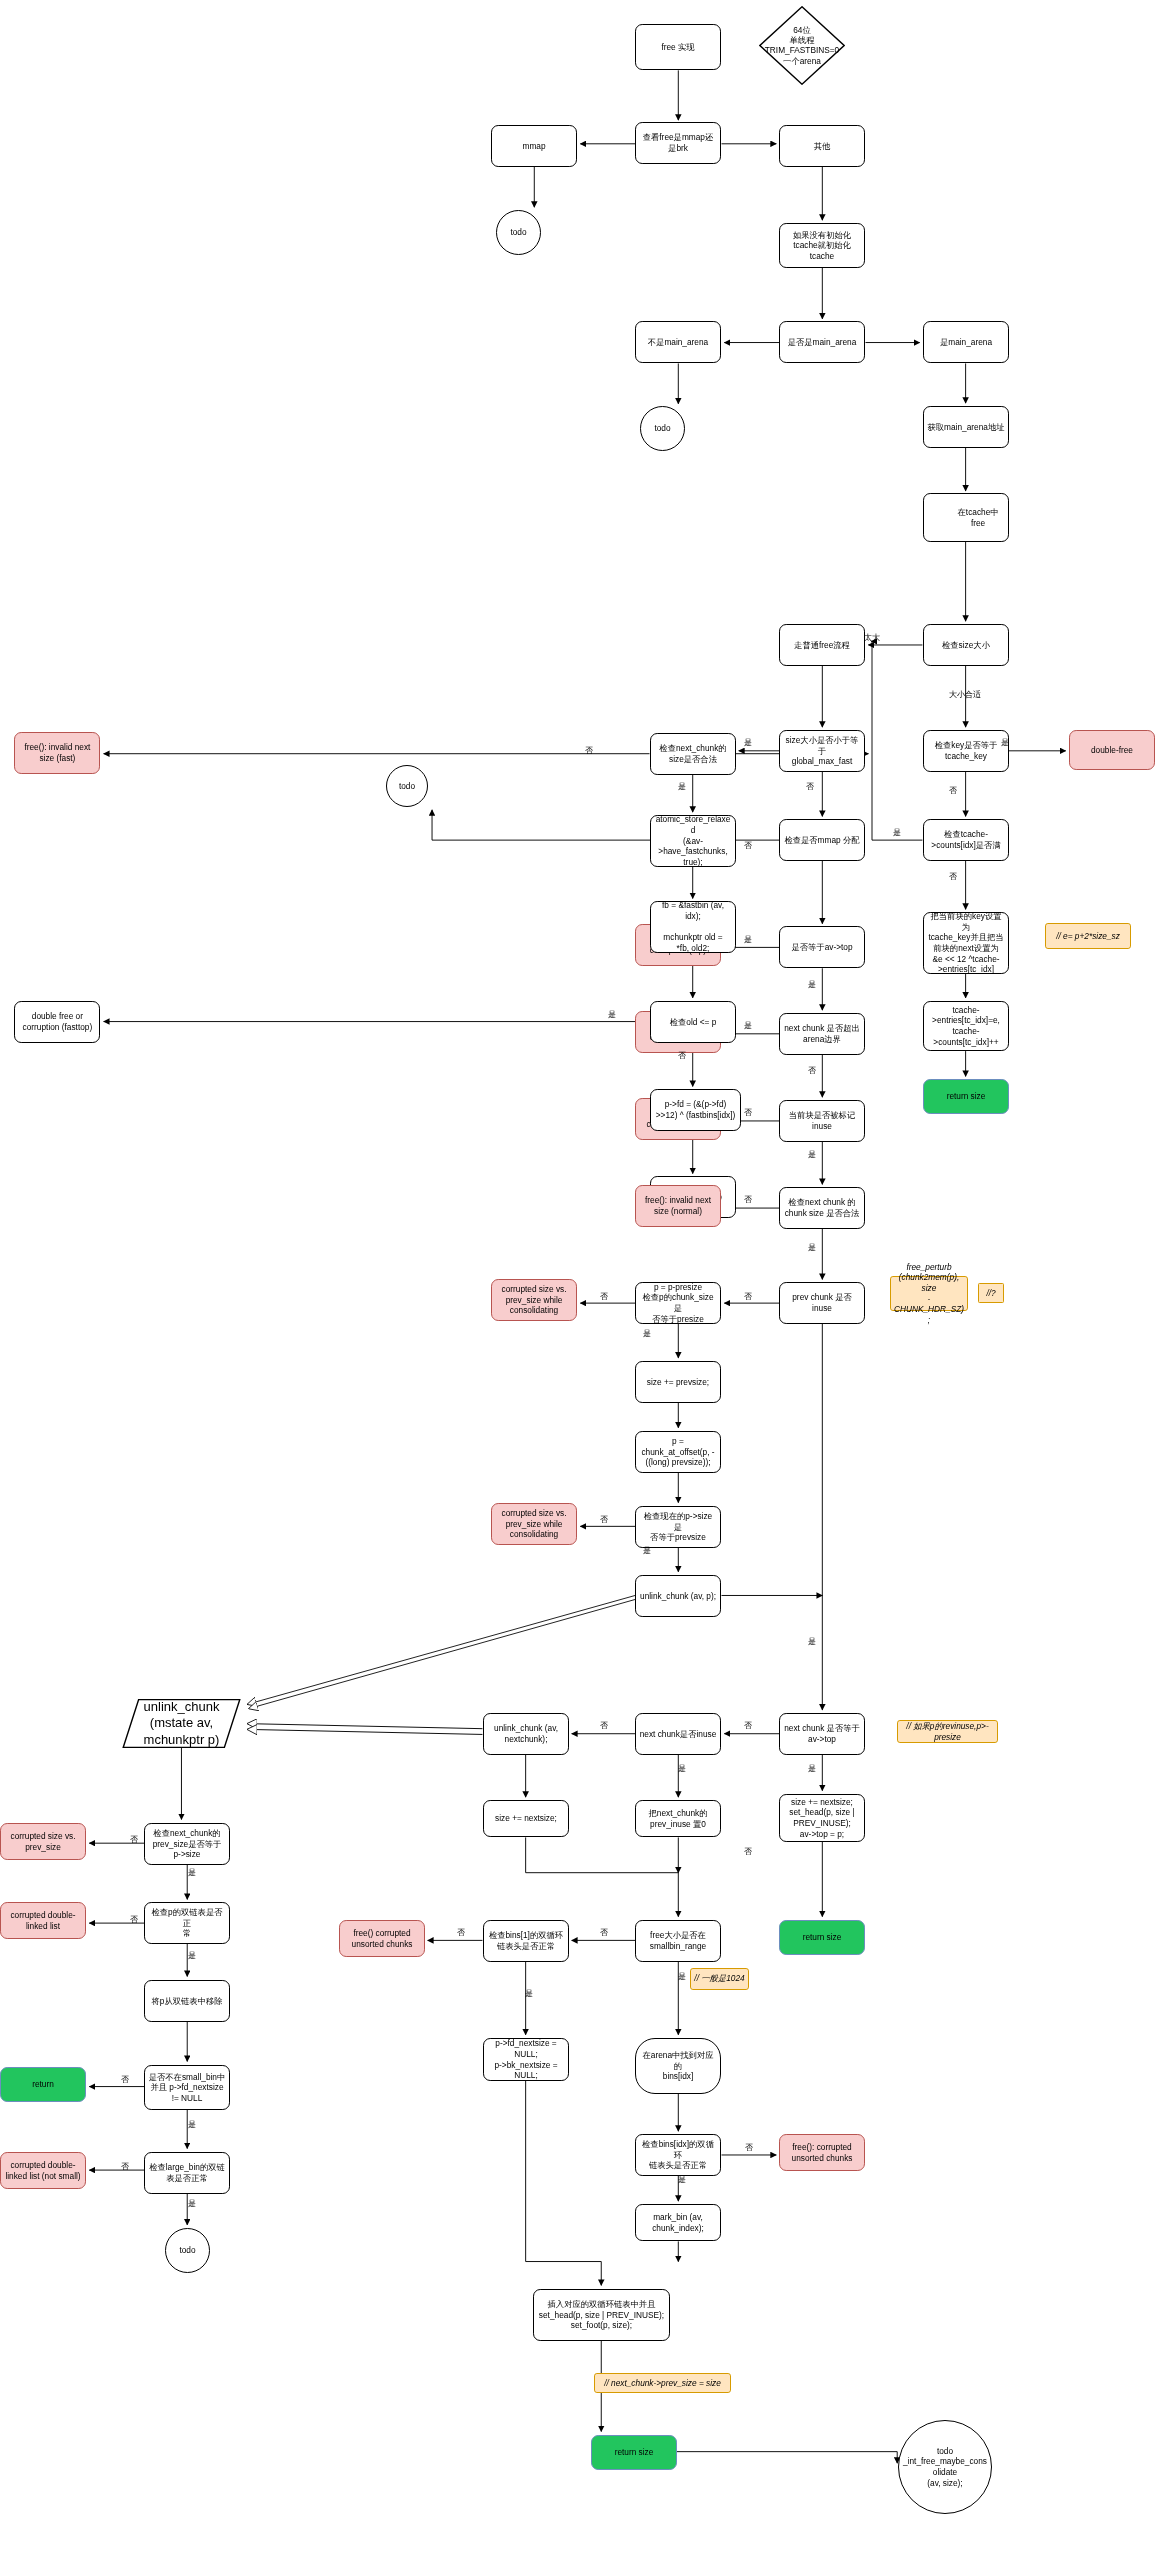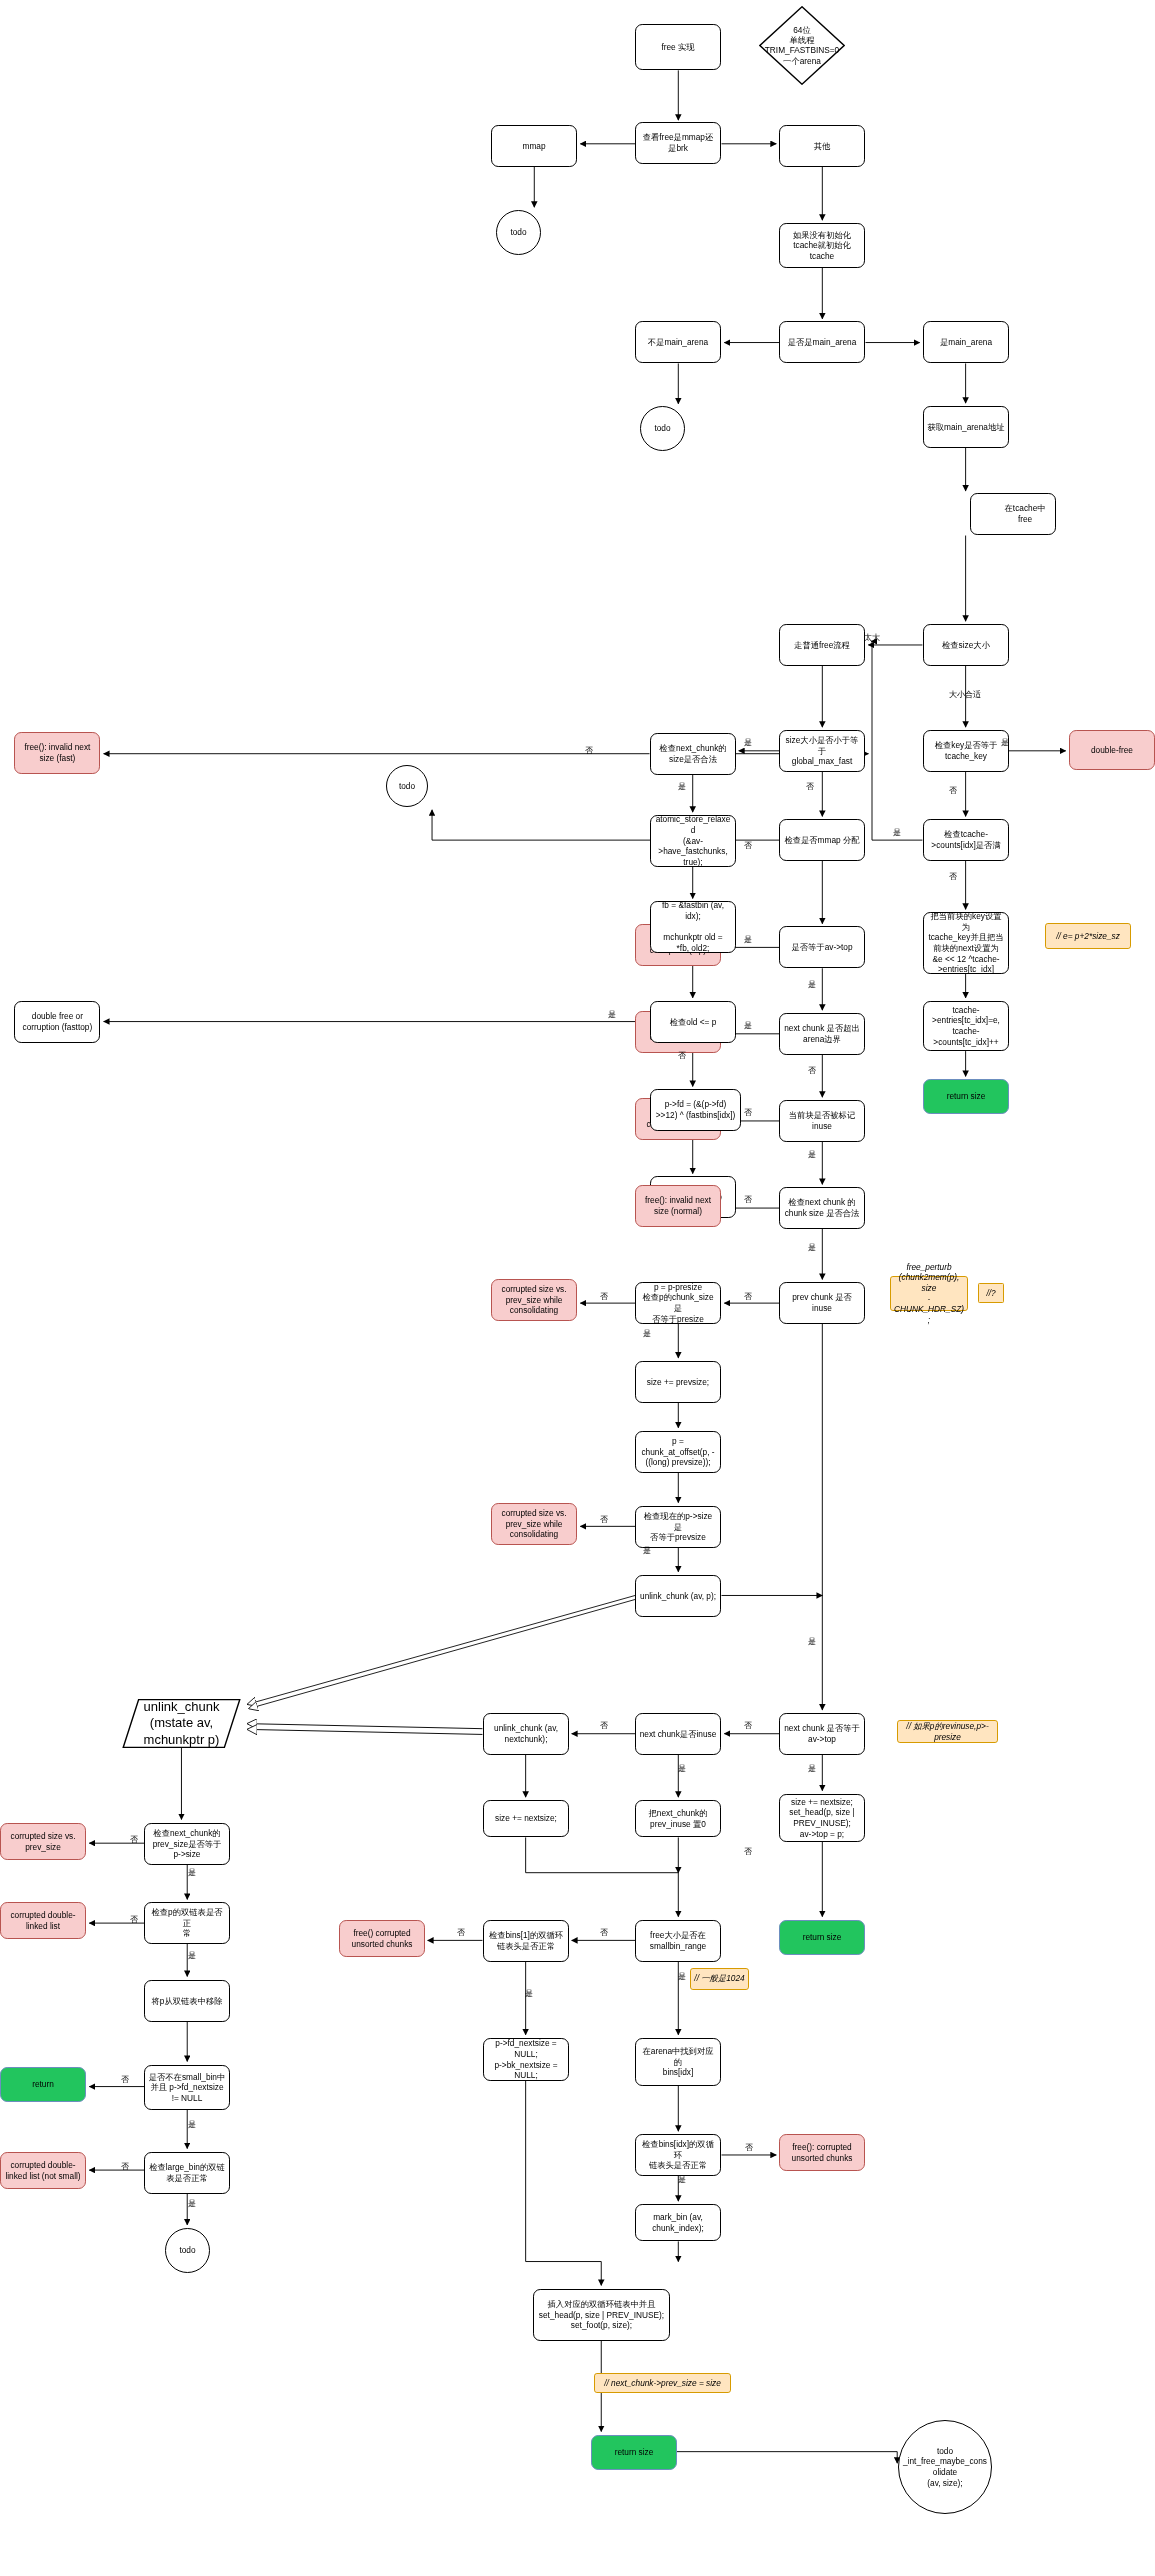--- a/index.html
+++ b/index.html
@@ -221,21 +221,21 @@
       <div class="node" style="left: 779px; top: 125px; width: 86px; height: 42px;">其他</div>
       <div class="node circle" style="left: 496px; top: 210px; width: 45px; height: 45px;">todo</div>
       <div class="node" style="left: 779px; top: 223px; width: 86px; height: 45px;">如果没有初始化
 tcache就初始化
 tcache</div>
       <div class="node" style="left: 779px; top: 321px; width: 86px; height: 42px;">是否是main_arena</div>
       <div class="node" style="left: 635px; top: 321px; width: 86px; height: 42px;">不是main_arena</div>
       <div class="node" style="left: 923px; top: 321px; width: 86px; height: 42px;">是main_arena</div>
       <div class="node circle" style="left: 640px; top: 406px; width: 45px; height: 45px;">todo</div>
       <div class="node" style="left: 923px; top: 406px; width: 86px; height: 42px;">获取main_arena地址</div>
-      <div class="node" style="left: 970px; top: 493px; width: 86px; height: 42px; padding-left: 27px;">在tcache中free</div>
+      <div class="node" style="left: 923px; top: 493px; width: 86px; height: 49px; padding-left: 27px;">在tcache中free</div>
       <div class="node" style="left: 923px; top: 624px; width: 86px; height: 42px;">检查size大小</div>
       <div class="node" style="left: 779px; top: 624px; width: 86px; height: 42px;">走普通free流程</div>
       <div class="node" style="left: 923px; top: 730px; width: 86px; height: 42px;">检查key是否等于
 tcache_key</div>
       <div class="node err" style="left: 1069px; top: 730px; width: 86px; height: 40px;">double-free</div>
       <div class="node" style="left: 779px; top: 730px; width: 86px; height: 42px;">size大小是否小于等于
 global_max_fast</div>
       <div class="node" style="left: 923px; top: 819px; width: 86px; height: 42px;">检查tcache-
 &gt;counts[idx]是否满</div>
       <div class="node" style="left: 650px; top: 733px; width: 86px; height: 42px;">检查next_chunk的
@@ -338,21 +338,21 @@
 unsorted chunks</div>
       <div class="node" style="left: 635px; top: 1920px; width: 86px; height: 42px;">free大小是否在
 smallbin_range</div>
       <div class="node ret" style="left: 779px; top: 1920px; width: 86px; height: 35px;">return size</div>
       <div class="node note" style="left: 690px; top: 1968px; width: 59px; height: 21.6px;">// 一般是1024</div>
       <div class="node" style="left: 144px; top: 1980px; width: 86px; height: 42px;">将p从双链表中移除</div>
       <div class="node" style="left: 483px; top: 2038px; width: 86px; height: 43px;">p-&gt;fd_nextsize =
 NULL;
 p-&gt;bk_nextsize =
 NULL;</div>
-      <div class="node" style="left: 635px; top: 2038px; width: 86px; height: 48px;">在arena中找到对应的
+      <div class="node" style="left: 635px; top: 2038px; width: 86px; height: 56px; border-radius: 20px;">在arena中找到对应的
 bins[idx]</div>
       <div class="node" style="left: 144px; top: 2065px; width: 86px; height: 45px;">是否不在small_bin中
 并且 p-&gt;fd_nextsize
 != NULL</div>
       <div class="node ret" style="left: 0px; top: 2067px; width: 86px; height: 35px;">return</div>
       <div class="node" style="left: 635px; top: 2134px; width: 86px; height: 42px;">检查bins[idx]的双循环
 链表头是否正常</div>
       <div class="node err" style="left: 779px; top: 2134px; width: 86px; height: 37px;">free(): corrupted
 unsorted chunks</div>
       <div class="node" style="left: 144px; top: 2152px; width: 86px; height: 42px;">检查large_bin的双链

